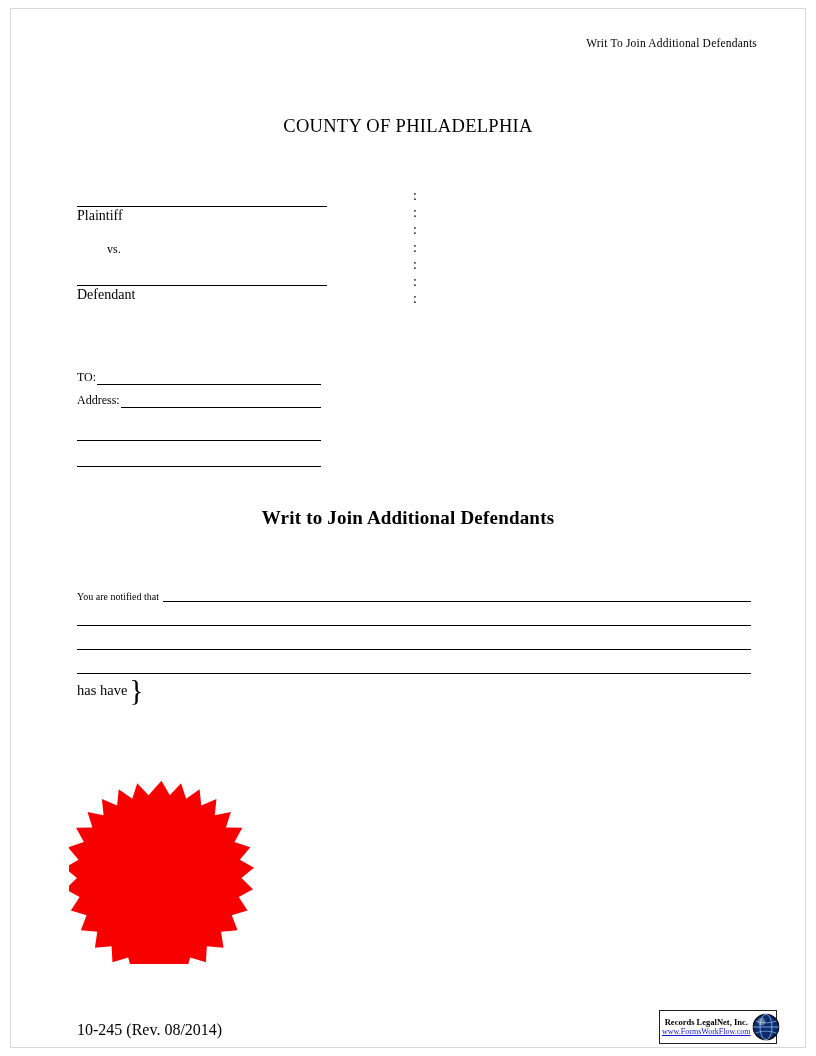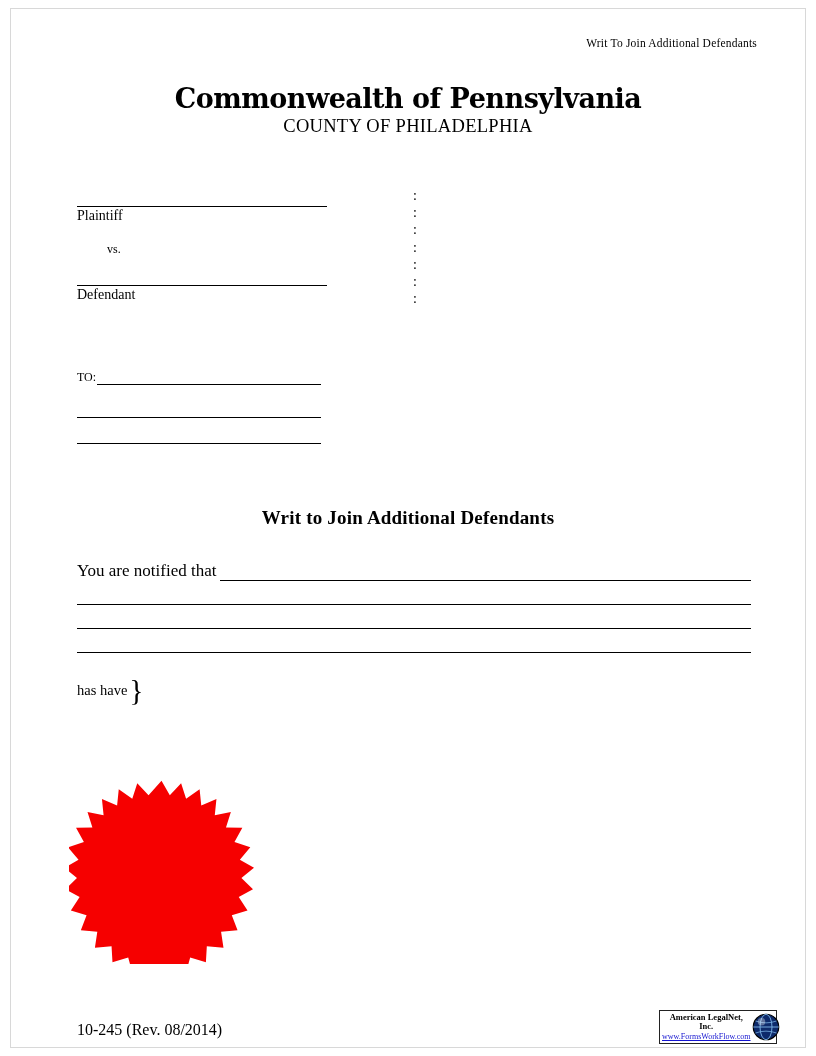--- a/index.html
+++ b/index.html
@@ -152,23 +152,23 @@
     top: 498px;
     text-align: center;
     font-weight: 700;
     font-size: 19px;
     letter-spacing: 0.2px;
   }
 
   .notify {
     position: absolute;
     left: 66px;
-    top: 552px;
+    top: 576px;
     width: 674px;
-    font-size: 17px;
+    font-size: 10px;
   }
   .notify-first {
     display: flex;
     align-items: flex-end;
   }
   .notify-first .txt { white-space: nowrap; }
   .notify-first .ln {
     flex: 1;
     border-bottom: 1px solid #000;
     height: 16px;
@@ -267,21 +267,20 @@
   }
 </style>
 </head>
 <body>
 
 <div class="page">
   <div class="sheet">
 
     <div class="header-right">Writ To Join Additional Defendants</div>
 
-    <div class="title-commonwealth">Commonwealth of Pennsylvania</div>
     <div class="title-county">COUNTY OF PHILADELPHIA</div>
 
     <div class="caption-left">
       <div class="cap-rule"></div>
       <div class="cap-label">Plaintiff</div>
       <div class="cap-vs">vs.</div>
       <div class="cap-rule2"></div>
       <div class="cap-label">Defendant</div>
     </div>
 
@@ -294,20 +293,24 @@
       <div>:</div>
       <div>:</div>
     </div>
 
 
     <div class="to-block">
       <div class="to-row">
         <span class="lbl">TO:</span>
         <span class="ln"></span>
       </div>
+      <div class="to-row">
+        <span class="lbl">Address:</span>
+        <span class="ln"></span>
+      </div>
       <div class="plain-line"></div>
       <div class="plain-line"></div>
     </div>
 
     <div class="doc-title">Writ to Join Additional Defendants</div>
 
     <div class="notify">
       <div class="notify-first">
         <span class="txt">You are notified that</span>
         <span class="ln"></span>
@@ -326,21 +329,21 @@
       <svg viewBox="0 0 200 200" width="185" height="185" aria-hidden="true">
         <polygon fill="#f60000" points="100,2 109.0,17.6 121.2,4.5 126.6,21.3 141.2,11.1 143.0,28.6 159.4,21.6 157.6,39.1 175.0,35.7 169.7,52.5 187.4,52.7 178.9,68.1 196.0,73.9 184.7,87.3 200.0,96.0 186.4,107.0 198.9,119.3 183.5,127.5 193.0,142.1 176.0,147.2 182.2,163.4 164.4,165.2 167.0,182.4 149.0,180.7 148.0,198.0 131.0,193.0 126.4,209.8 111.0,201.4 103.0,216.8 100,200 92.0,216.8 84.0,201.4 68.6,209.8 64.0,193.0 47.0,198.0 46.0,180.7 28.0,182.4 30.6,165.2 12.8,163.4 19.0,147.2 2.0,142.1 11.5,127.5 -3.9,119.3 8.6,107.0 -5.0,96.0 10.3,87.3 -1.0,73.9 16.1,68.1 7.6,52.7 25.3,52.5 20.0,35.7 37.4,39.1 35.6,21.6 52.0,28.6 53.8,11.1 68.4,21.3 73.8,4.5 86.0,17.6"></polygon>
       </svg>
     </div>
 
 
     <div class="form-id">10-245 (Rev. 08/2014)</div>
 
     <div class="logo-box">
       <div class="logo-text">
-        <div class="logo-l1">American LegalNet, Inc.</div>
+        <div class="logo-l1">Records LegalNet, Inc.</div>
         <div class="logo-l2">www.FormsWorkFlow.com</div>
       </div>
       <div class="logo-globe">
         <svg viewBox="0 0 40 40" width="30" height="30" aria-hidden="true">
           <circle cx="20" cy="20" r="17" fill="#0d2a6b"></circle>
           <circle cx="20" cy="20" r="17" fill="none" stroke="#000" stroke-width="1.5"></circle>
           <ellipse cx="20" cy="20" rx="8" ry="17" fill="none" stroke="#7fb6e8" stroke-width="1.2"></ellipse>
           <line x1="3" y1="20" x2="37" y2="20" stroke="#7fb6e8" stroke-width="1.2"></line>
           <path d="M6 12 Q20 17 34 12" fill="none" stroke="#7fb6e8" stroke-width="1"></path>
           <path d="M6 28 Q20 23 34 28" fill="none" stroke="#7fb6e8" stroke-width="1"></path>

